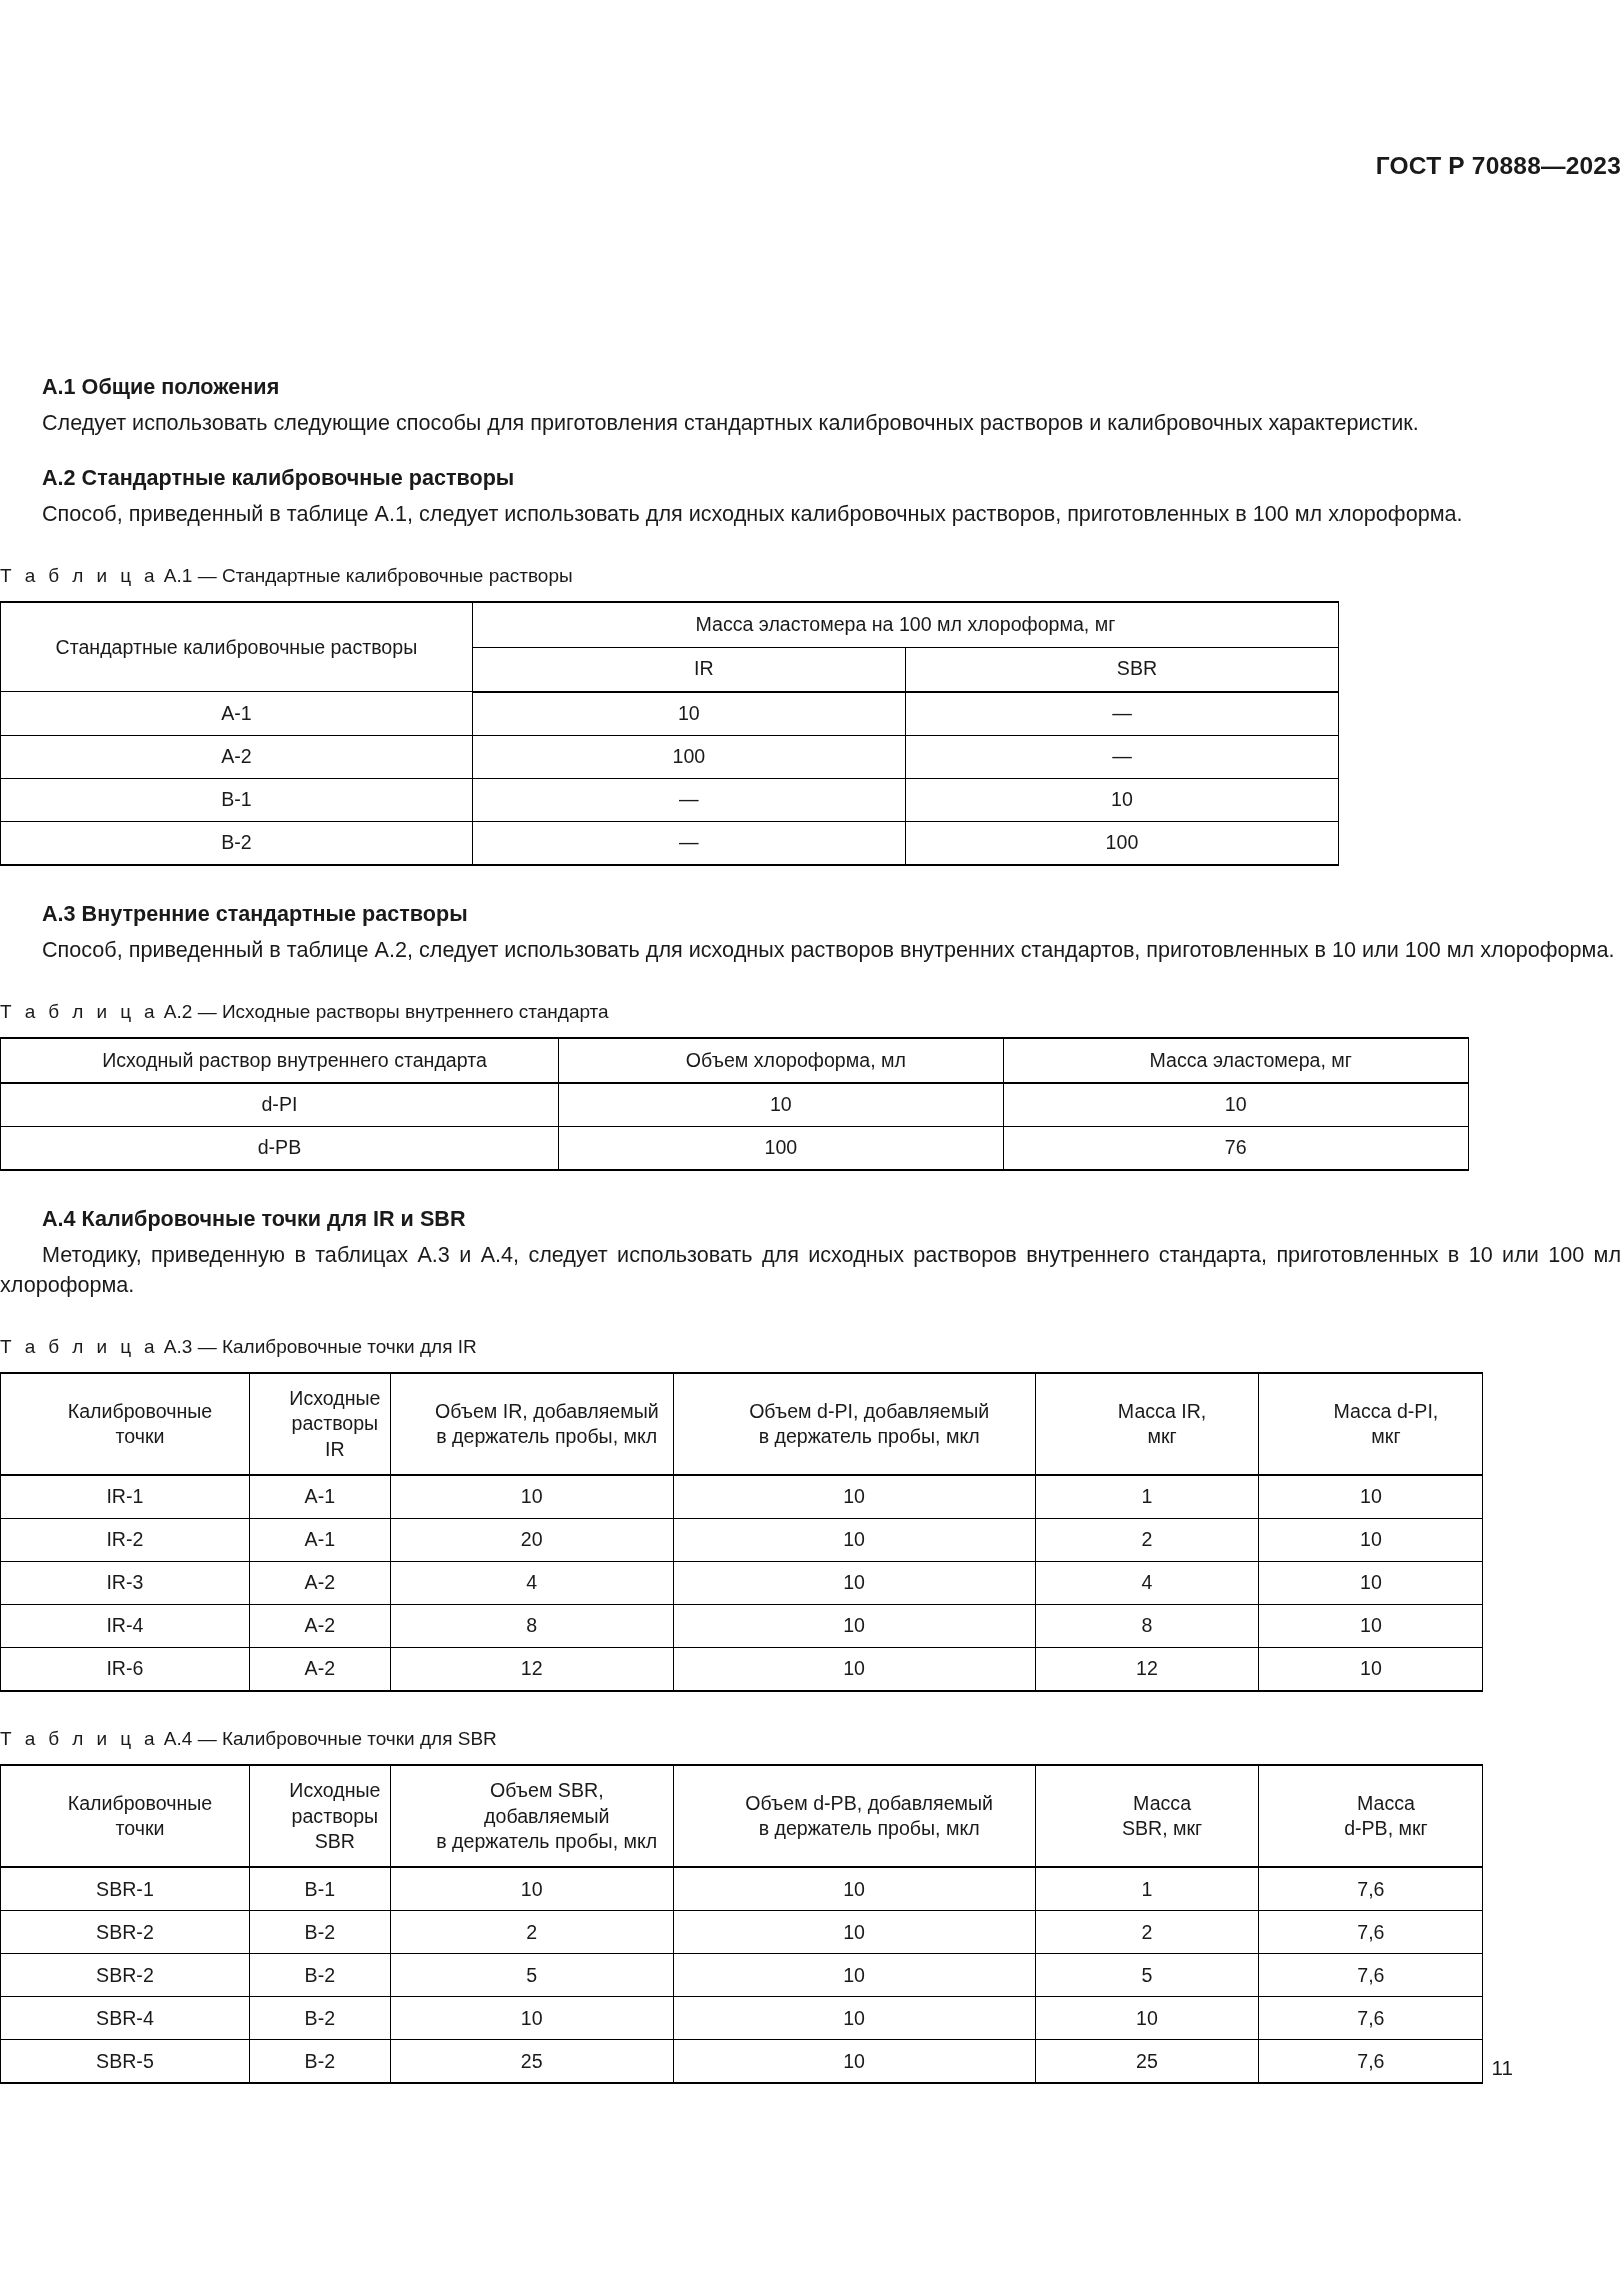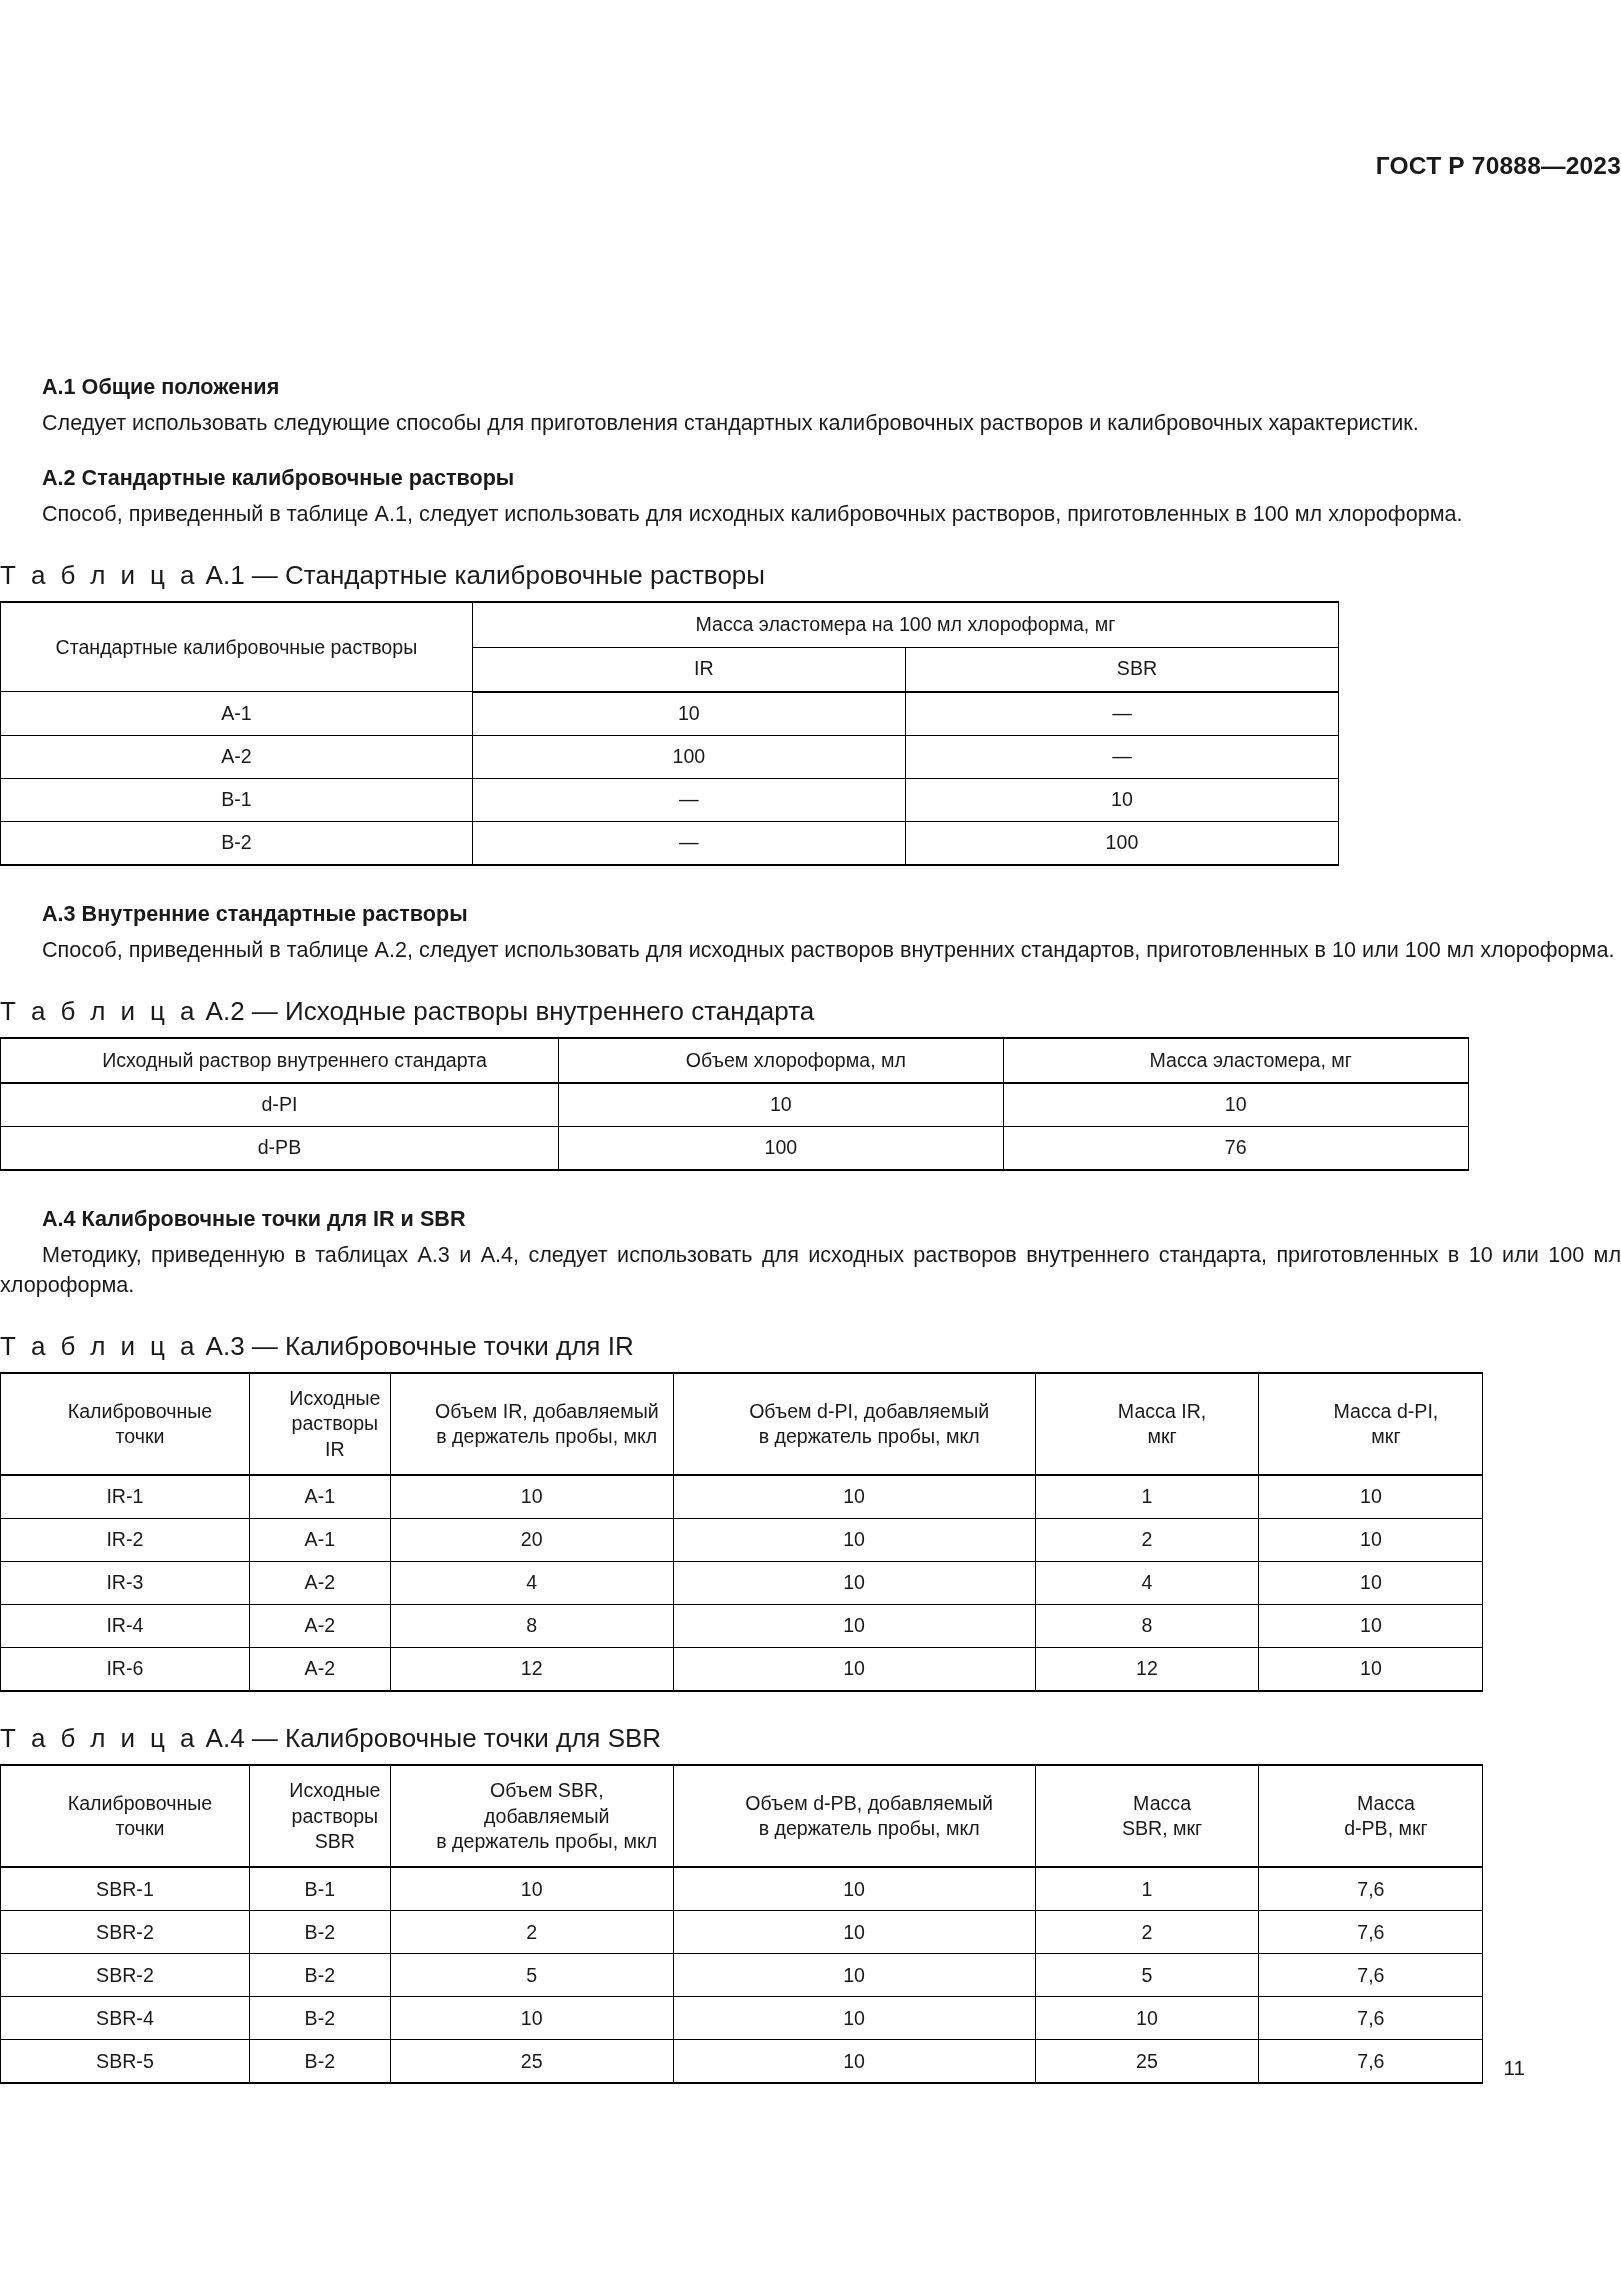--- a/index.html
+++ b/index.html
@@ -84,21 +84,21 @@
     font-size: 21.6px;
     margin: 0;
     line-height: 30px;
     text-align: justify;
     text-indent: 42px;
     hyphens: manual;
   }
   .gap-after-para { height: 25.5px; }
 
   .tbl-caption {
-    font-size: 26px;
+    font-size: 19px;
     margin: 0 0 11.8px 0;
     line-height: 27.4px;
     white-space: nowrap;
   }
   .tbl-caption .sp {
     letter-spacing: 3.9px;
   }
 
   
   table.gost {
@@ -149,21 +149,21 @@
   .t34 td.c4 { width: 319px; }
   .t34 td.c5 { width: 181px; }
   .t34 td.c6 { width: 181px; }
 
   .t34 td.cell { height: 46px; }
 
   .spacer-lg { height: 33px; }
   .pgnum-wrap {
     position: absolute;
     top: 2056px;
-    right: 96px;
+    right: 108px;
     font-size: 20.6px;
   }
 </style>
 </head>
 <body>
 
 <div class="page">
 
   <div class="doc-header">ГОСТ Р 70888—2023</div>
 

